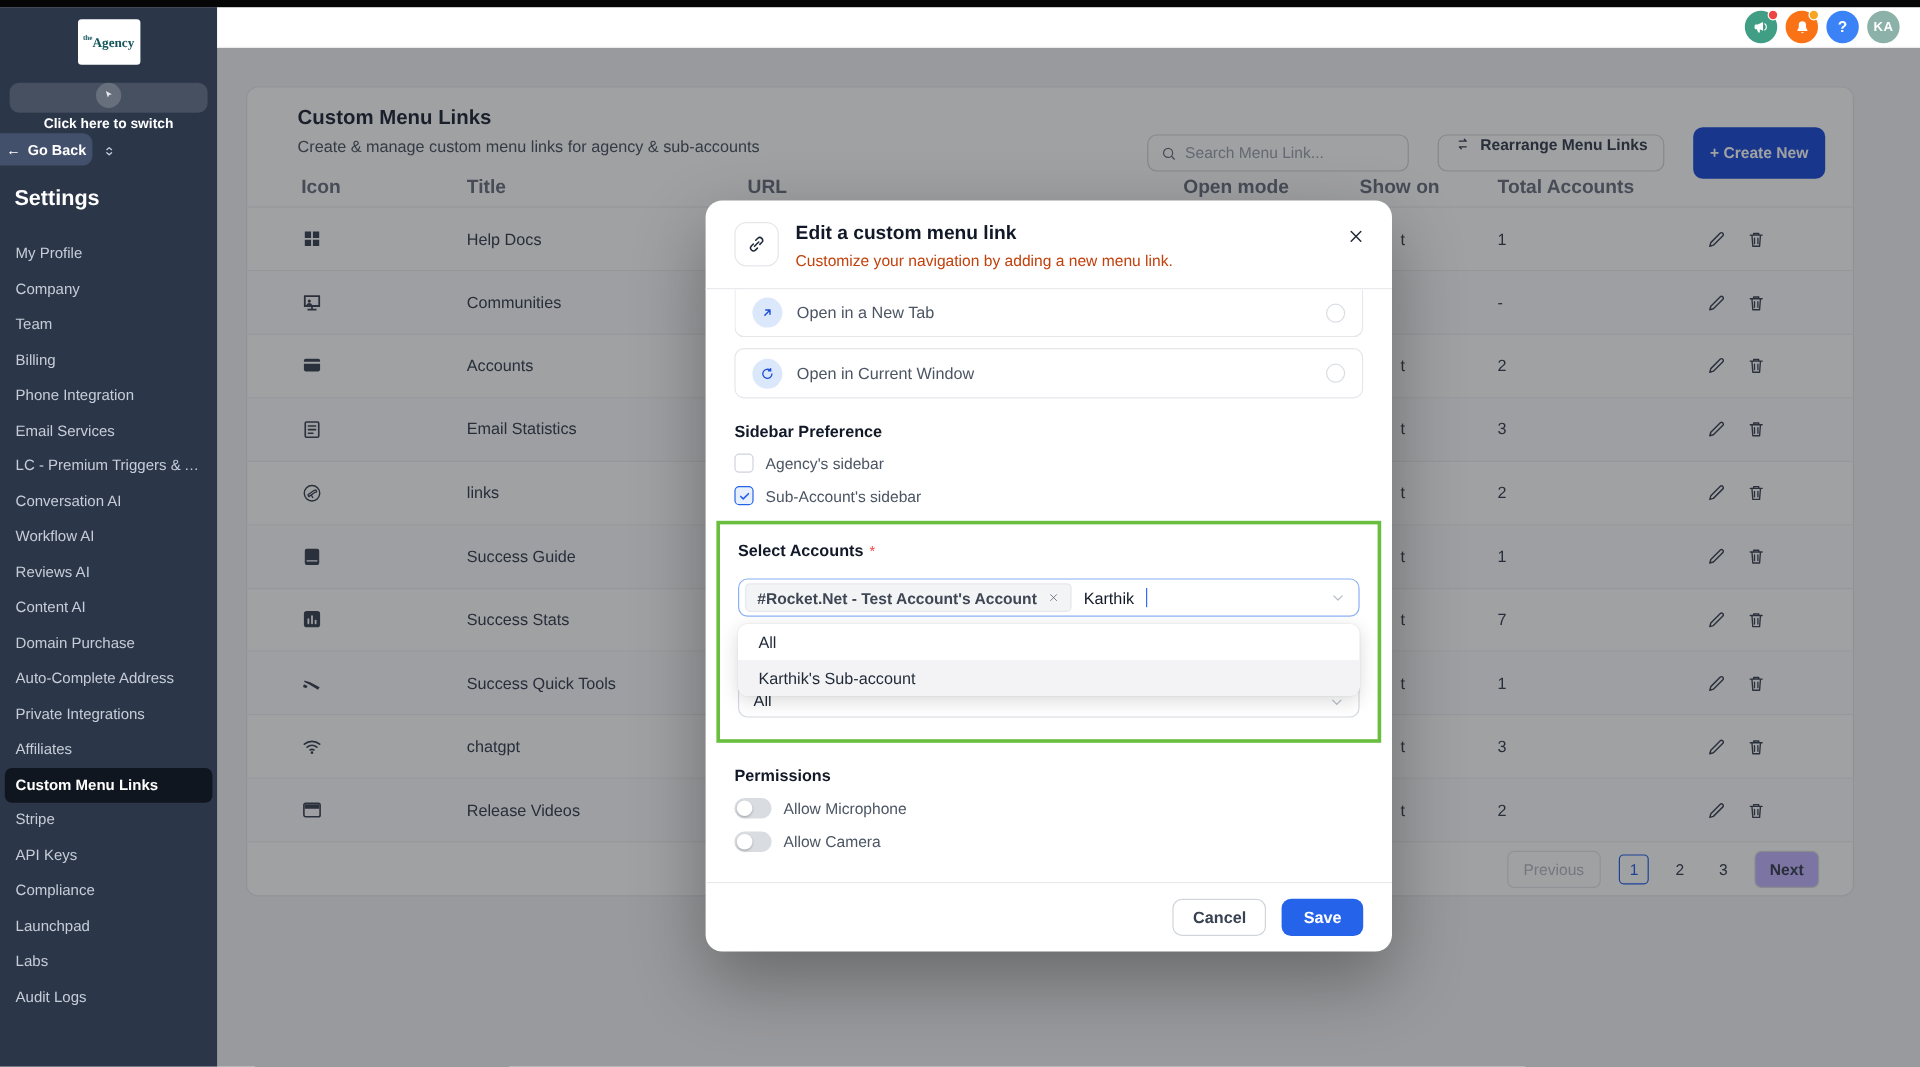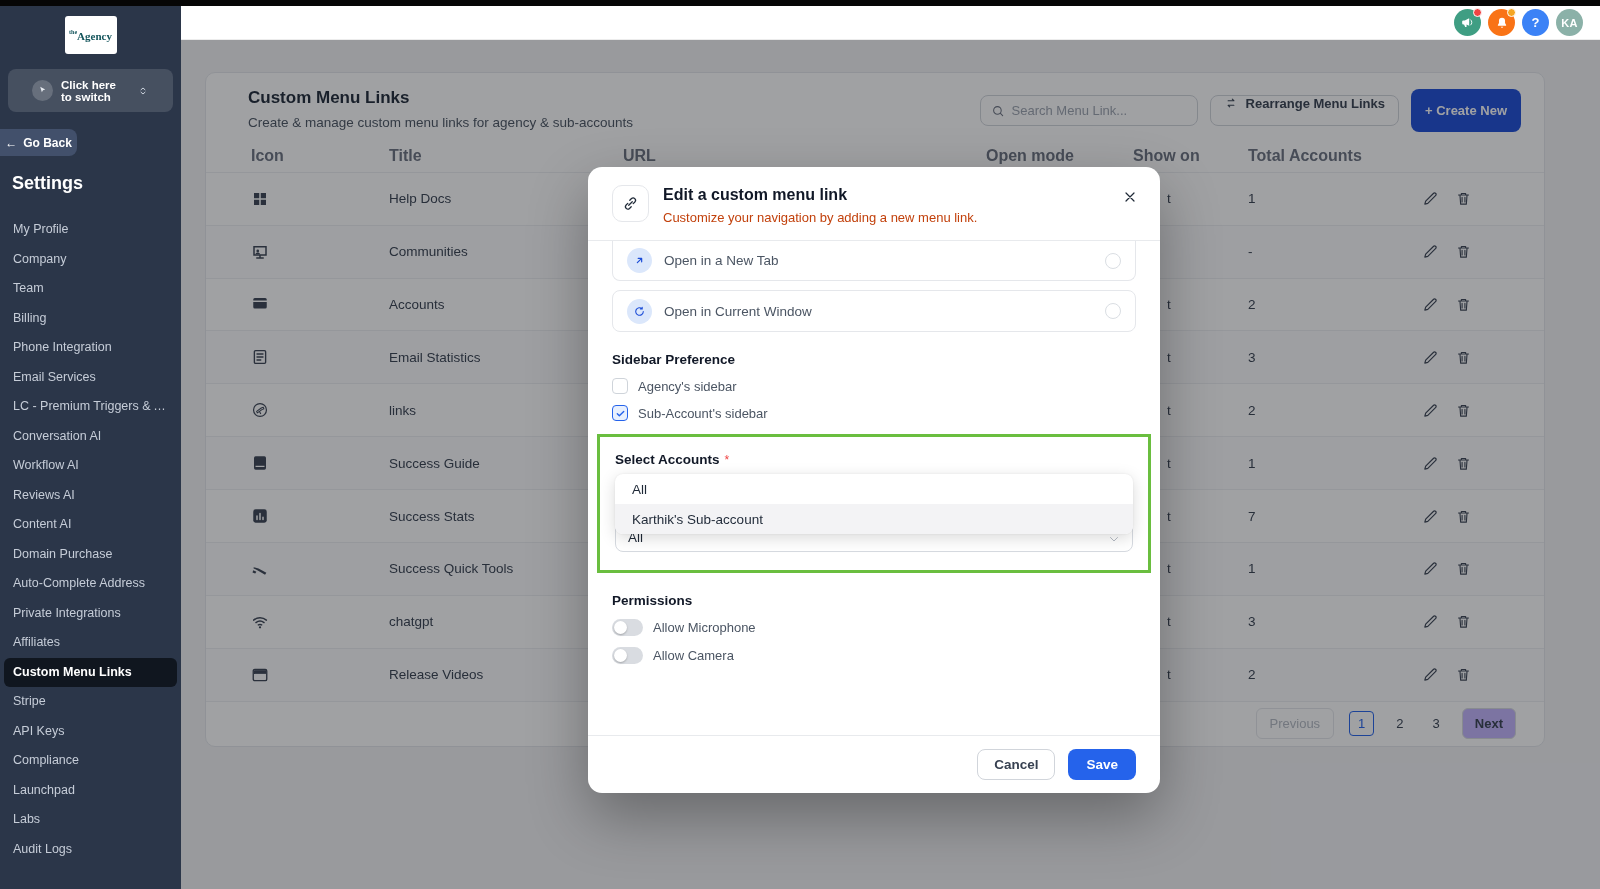--- a/index.html
+++ b/index.html
@@ -7,21 +7,21 @@
   body { position:relative; overflow:hidden; background:#f3f4f6; font-family:"Liberation Sans",sans-serif; }
   svg { display:block; }
 
   .top-strip { position:absolute; left:0; top:0; width:100%; height:6px; background:#060606; z-index:30; }
 
   
   .sidebar { position:absolute; left:0; top:6px; bottom:0; width:181px; background:#2b3649; z-index:20; }
   .logo-box { width:52px; height:38px; background:#fff; border-radius:3px; margin:10px auto 0; display:flex; align-items:center; justify-content:center; }
   .logo-text { font-family:"Liberation Serif",serif; font-weight:700; font-size:11px; color:#14555c; }
   .logo-prefix { font-size:6px; vertical-align:6px; }
-  .switcher { margin:15px 8px 0; height:43px; background:rgba(255,255,255,.13); border-radius:8px; display:flex; align-items:center; gap:8px; padding:0 24px; cursor:pointer; }
+  .switcher { margin:15px 8px 0; height:25px; background:rgba(255,255,255,.13); border-radius:8px; display:flex; align-items:center; gap:8px; padding:0 9px; cursor:pointer;flex-direction:column; }
   .switcher-ico { width:21px; height:21px; border-radius:50%; background:rgba(255,255,255,.18); display:flex; align-items:center; justify-content:center; color:#e6eaf0; flex:none; }
   .switcher-ico svg { width:11px; height:11px; }
   .switcher-label { flex:1; color:#fff; font-size:11.5px; font-weight:700; }
   .switcher-chev { color:#cdd4de; }
   .switcher-chev svg { width:12px; height:16px; }
   .go-back { margin-top:17px; width:77px; height:27px; background:#42506b; border-radius:0 8px 8px 0; display:flex; align-items:center; justify-content:center; gap:6px; color:#fff; font-size:12px; font-weight:700; cursor:pointer; }
   .settings-heading { margin:17px 0 21px 12px; color:#fff; font-size:18px; font-weight:700; }
   .nav { padding:0 4px; }
   .nav-item { height:29.5px; line-height:29.5px; padding:0 9px; border-radius:6px; font-size:12.5px; color:#c6cdd8; cursor:pointer; white-space:nowrap; overflow:hidden; text-overflow:ellipsis; }
   .nav-item.active { background:#10161f; color:#fff; font-weight:700; }
@@ -34,21 +34,21 @@
   .tb-q { font-size:13px; font-weight:700; }
   .tb-avatar { background:#8bb1a8; font-size:11px; font-weight:700; letter-spacing:.3px; }
 
   
   .content { position:absolute; left:181px; top:40px; right:0; bottom:0; background:#f3f4f6; }
   .card { position:absolute; left:24px; top:32px; width:1340px; height:675px; background:#fff; border:1px solid #e5e7eb; border-radius:10px; display:flex; flex-direction:column; overflow:hidden; }
   .card-header { height:68px; display:flex; align-items:flex-start; padding:15px 23px 0 42px; }
   .title-wrap { flex:1; }
   .page-title { font-size:17px; font-weight:700; color:#1f2937; }
   .page-subtitle { margin-top:7px; font-size:13.5px; color:#4b5563; }
-  .controls { display:flex; gap:12px; align-items:center; margin-top:1px; }
+  .controls { display:flex; gap:24px; align-items:center; margin-top:18px; }
   .search-box { width:218px; height:31px; border:1px solid #d1d5db; border-radius:8px; background:#fff; display:flex; align-items:center; gap:7px; padding:0 10px; color:#6b7280; }
   .search-box svg { width:14px; height:14px; flex:none; }
   .search-box input { border:none; outline:none; width:100%; font-size:13px; font-family:inherit; color:#374151; background:transparent; }
   .search-box input::placeholder { color:#9ca3af; }
   .btn-rearrange { height:31px; border:1px solid #d1d5db; border-radius:8px; background:#fff; display:flex; align-items:flex-start; gap:8px; padding:0 13px; font-size:13px; font-weight:600; color:#374151; cursor:pointer; }
   .btn-rearrange svg { width:14px; height:14px; }
   .btn-create { height:43px; border:none; border-radius:8px; background:#1d4ed8; color:#fff; font-size:13px; font-weight:600; padding:0 14px; cursor:pointer; font-family:inherit; }
 
   .thead, .trow { display:grid; grid-template-columns:138px 234px 363px 147px 115px 174px 1fr; align-items:center; padding-left:45px; }
   .thead { height:33px; font-size:16px; font-weight:600; color:#6b7280; border-bottom:1px solid #edeff2; }
@@ -546,20 +546,37 @@
             </svg>
           </span>
           <span>Sub-Account's sidebar</span>
         </div>
       </div>
 
     <div class="green-box">
       <div>
         <span class="ga-label">Select Accounts</span><span class="ga-req">*</span>
       </div>
+      <div class="select-ctl">
+        <span class="tag">
+          <span>#Rocket.Net - Test Account's Account</span>
+          <span class="tag-x">
+              <svg viewBox="0 0 24 24">
+                <path d="M6 6l12 12M18 6L6 18" fill="none" stroke="currentColor" stroke-width="1.8" stroke-linecap="round"></path>
+              </svg>
+            </span>
+        </span>
+        <span class="typed">Karthik</span>
+        <span class="caret"></span>
+        <span class="ctl-chev">
+            <svg viewBox="0 0 24 24">
+              <path d="M5 9l7 7 7-7" fill="none" stroke="currentColor" stroke-width="2" stroke-linecap="round" stroke-linejoin="round"></path>
+            </svg>
+          </span>
+      </div>
       <div class="dd-panel" id="dd-panel">
           <div class="dd-opt">All</div>
           <div class="dd-opt hl">Karthik's Sub-account</div>
         </div>
       <div class="select-secondary">
         <span>All</span>
         <span class="ctl-chev">
             <svg viewBox="0 0 24 24">
               <path d="M5 9l7 7 7-7" fill="none" stroke="currentColor" stroke-width="2" stroke-linecap="round" stroke-linejoin="round"></path>
             </svg>

